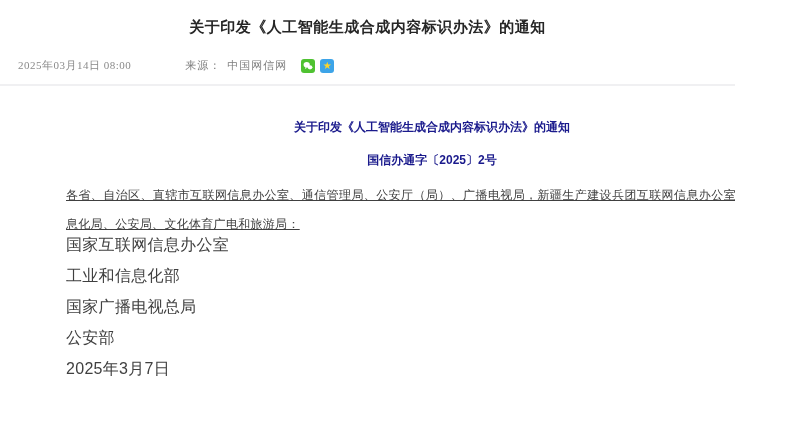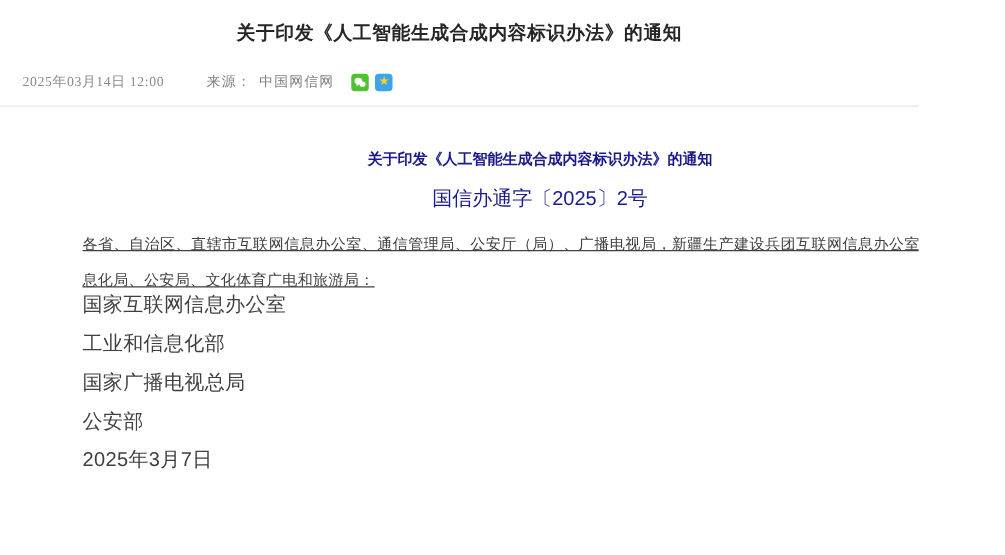--- a/index.html
+++ b/index.html
@@ -33,21 +33,21 @@
     color: #8a8a8a;
   }
   .meta-left {
     position: absolute;
     left: 18px;
     top: 0;
     display: flex;
     align-items: center;
   }
   .meta-datetime { letter-spacing: 0.5px; }
-  .meta-source { margin-left: 34px; letter-spacing: 1px; color: #7d7d7d; }
+  .meta-source { margin-left: 54px; letter-spacing: 1px; color: #7d7d7d; }
   .meta-source-value { margin-left: 6px; letter-spacing: 1px; color: #7d7d7d; }
   .share-icons { display: flex; align-items: center; margin-left: 14px; }
   .share-icon {
     width: 14px; height: 14px;
     border-radius: 3px;
     margin-right: 5px;
     display: inline-flex;
     align-items: center;
     justify-content: center;
     cursor: pointer;
@@ -80,23 +80,24 @@
     margin-top: 32px;
     text-align: center;
     font-size: 12px;
     font-weight: bold;
     color: #1a1a8c;
     line-height: 18px;
   }
   .doc-number {
     margin-top: 16px;
     text-align: center;
-    font-size: 16px;
+    font-size: 12px;
     color: #1a1a8c;
     line-height: 16px;
+    font-weight: bold;
   }
   .doc-body { margin-top: 13px; }
   .para {
     font-size: 12px;
     line-height: 29px;
     color: #404040;
     text-align: justify;
     letter-spacing: 0.3px;
     text-decoration: underline;
   }
@@ -112,21 +113,21 @@
 </style>
 </head>
 <body>
 
 <div class="page">
 
   <div class="page-title">关于印发《人工智能生成合成内容标识办法》的通知</div>
 
   <div class="meta-row">
     <div class="meta-left">
-      <span class="meta-datetime">2025年03月14日 12:00</span>
+      <span class="meta-datetime">2025年03月14日 08:00</span>
       <span class="meta-source">来源：</span>
       <span class="meta-source-value">中国网信网</span>
       <span class="share-icons">
         <span class="share-icon icon-wechat">
           <svg width="10" height="10" viewBox="0 0 10 10">
             <ellipse cx="3.7" cy="3.8" rx="3.1" ry="2.7" fill="#ffffff"></ellipse>
             <ellipse cx="7.0" cy="6.3" rx="2.4" ry="2.1" fill="#ffffff"></ellipse>
             <path d="M2.5 6 L2 8 L4 6.8 Z" fill="#ffffff"></path>
           </svg>
         </span>

